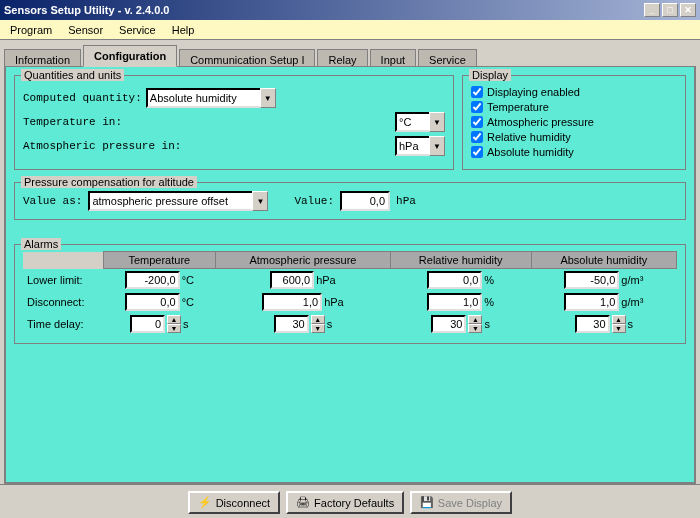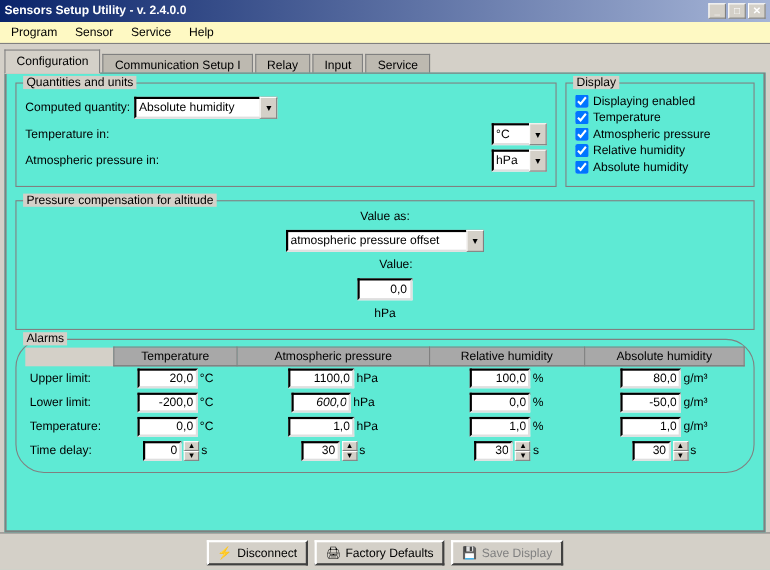--- a/index.html
+++ b/index.html
@@ -76,21 +76,21 @@
       height: 22px;
       display: flex;
       align-items: center;
       position: relative;
       top: 1px;
     }
     .tab.active {
       background: #d4d0c8;
       border-bottom: 1px solid #d4d0c8;
       z-index: 2;
-      font-weight: normal;
+      font-weight: bold;
     }
     .tab:not(.active) {
       background: #bdb9b0;
       top: 3px;
       height: 20px;
     }
 
     
     .main-content {
       background: #5eead4;
@@ -121,33 +121,34 @@
     
     .top-row {
       display: flex;
       gap: 8px;
       margin-bottom: 6px;
     }
     .quantities-box {
       flex: 1;
     }
     .display-box {
-      width: 172px;
+      width: 224px;
     }
 
     
     .form-row {
       display: flex;
       align-items: center;
       margin-bottom: 4px;
       gap: 4px;
     }
     .form-label {
       font-size: 11px;
       white-space: nowrap;
+      font-family: Liberation Mono, monospace;
     }
 
     
     .win-select {
       height: 20px;
       font-size: 11px;
       background: white;
       border: 2px inset #808080;
       border-top-color: #404040;
       border-left-color: #404040;
@@ -213,22 +214,21 @@
     
     .pressure-row {
       display: flex;
       align-items: center;
       gap: 6px;
       margin-top: 8px;
     }
 
     
     .alarms-box {
-      margin-top: 8px;
-      border-radius: 26px;
+      margin-top: 24px;
     }
     .alarms-table {
       width: 100%;
       border-collapse: collapse;
     }
     .alarms-table th {
       background: #a8a8a8;
       border: 1px solid #808080;
       font-size: 11px;
       font-weight: normal;
@@ -357,20 +357,21 @@
 </div>
 
 <div class="menu-bar">
   <span class="menu-item">Program</span>
   <span class="menu-item">Sensor</span>
   <span class="menu-item">Service</span>
   <span class="menu-item">Help</span>
 </div>
 
 <div class="tabs-container">
+  <div class="tab">Information</div>
   <div class="tab active">Configuration</div>
   <div class="tab">Communication Setup I</div>
   <div class="tab">Relay</div>
   <div class="tab">Input</div>
   <div class="tab">Service</div>
 </div>
 
 <div class="main-content">
 
   <div class="top-row">
@@ -435,21 +436,21 @@
       </div>
       <div class="check-row">
         <input type="checkbox" checked="" style="">
         <span>Absolute humidity</span>
       </div>
     </div>
   </div>
 
   <div class="fieldset" style="margin-bottom:6px;">
     <span class="fieldset-legend">Pressure compensation for altitude</span>
-    <div class="pressure-row" style="margin-top:2px;flex-direction:column;">
+    <div class="pressure-row" style="margin-top:2px;">
       <span class="form-label">Value as:</span>
       <div class="select-wrapper">
         <select class="win-select" style="width:180px;">
           <option>atmospheric pressure offset</option>
           <option>altitude</option>
         </select>
         <div class="select-arrow">▼</div>
       </div>
       <span class="form-label" style="margin-left:20px;">Value:</span>
       <input class="win-input" style="width: 50px; text-align: right;" value="0,0">
@@ -464,78 +465,51 @@
         <tr>
           <th style="width:80px; background:#d4d0c8; border:none;"></th>
           <th>Temperature</th>
           <th>Atmospheric pressure</th>
           <th>Relative humidity</th>
           <th>Absolute humidity</th>
         </tr>
       </thead>
       <tbody>
 
-        <tr>
-          <td class="row-label">Upper limit:</td>
-          <td>
-            <div class="alarm-cell">
-              <input class="alarm-input" value="20,0" style="">
-              <span class="alarm-unit">°C</span>
-            </div>
-          </td>
-          <td>
-            <div class="alarm-cell">
-              <input class="alarm-input" value="1100,0" style="width: 60px;">
-              <span class="alarm-unit">hPa</span>
-            </div>
-          </td>
-          <td>
-            <div class="alarm-cell">
-              <input class="alarm-input" value="100,0" style="">
-              <span class="alarm-unit">%</span>
-            </div>
-          </td>
-          <td>
-            <div class="alarm-cell">
-              <input class="alarm-input" value="80,0" style="">
-              <span class="alarm-unit">g/m³</span>
-            </div>
-          </td>
-        </tr>
 
         <tr>
           <td class="row-label">Lower limit:</td>
           <td>
             <div class="alarm-cell">
               <input class="alarm-input" value="-200,0" style="">
               <span class="alarm-unit">°C</span>
             </div>
           </td>
           <td>
             <div class="alarm-cell">
-              <input class="alarm-input" value="600,0" style="width: 54px; font-style: italic;">
+              <input class="alarm-input" value="600,0" style="width: 44px;">
               <span class="alarm-unit">hPa</span>
             </div>
           </td>
           <td>
             <div class="alarm-cell">
               <input class="alarm-input" value="0,0" style="">
               <span class="alarm-unit">%</span>
             </div>
           </td>
           <td>
             <div class="alarm-cell">
               <input class="alarm-input" value="-50,0" style="">
               <span class="alarm-unit">g/m³</span>
             </div>
           </td>
         </tr>
 
         <tr>
-          <td class="row-label">Temperature:</td>
+          <td class="row-label">Disconnect:</td>
           <td>
             <div class="alarm-cell">
               <input class="alarm-input" value="0,0" style="">
               <span class="alarm-unit">°C</span>
             </div>
           </td>
           <td>
             <div class="alarm-cell">
               <input class="alarm-input" value="1,0" style="width: 60px;">
               <span class="alarm-unit">hPa</span>

